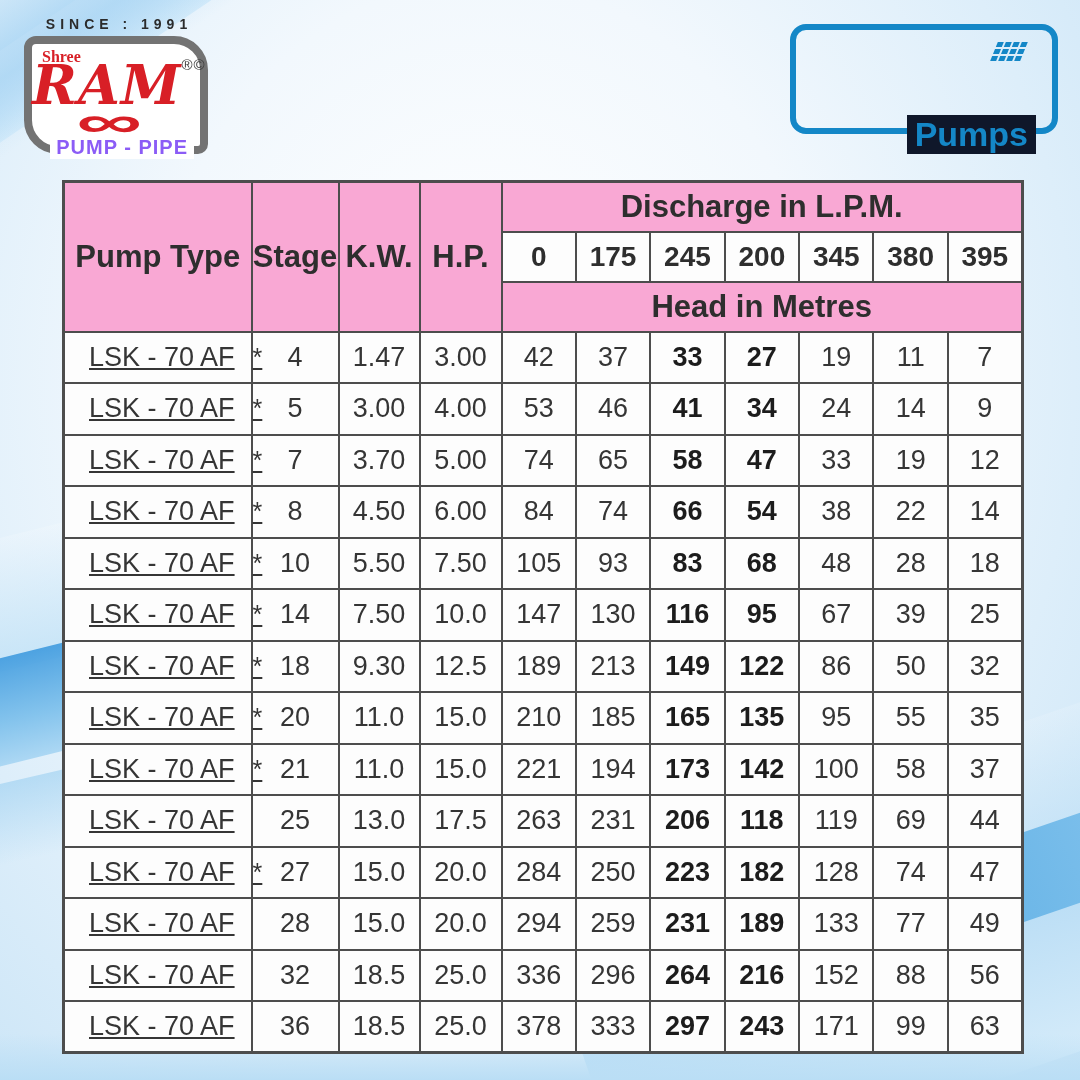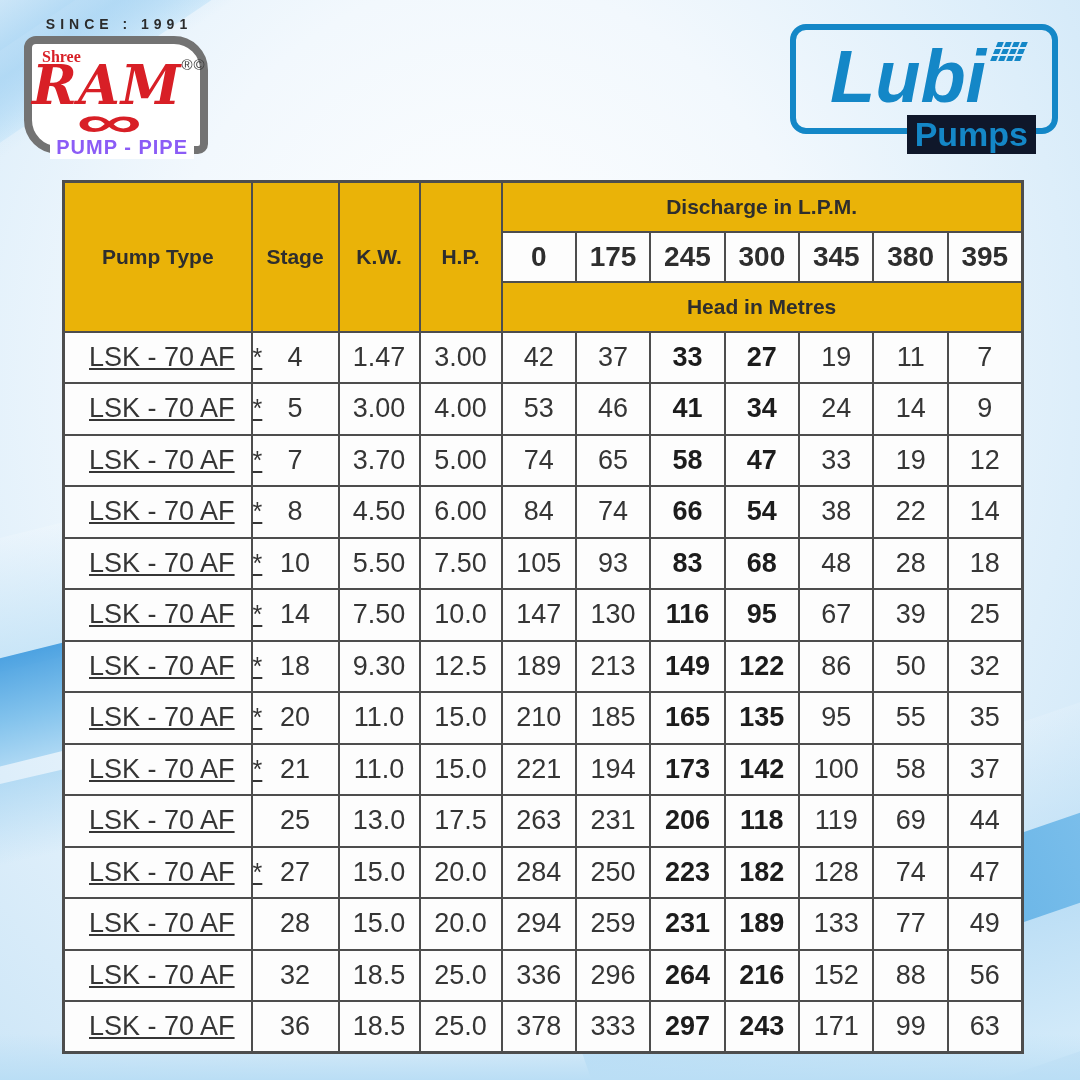--- a/index.html
+++ b/index.html
@@ -138,21 +138,21 @@
     border: 3px solid #4d4d4d;
     background: #fdfdfd;
   }
   .pump-table th, .pump-table td {
     border: 2px solid #4d4d4d;
     text-align: center; vertical-align: middle;
     color: #353535;
   }
   .pump-table thead tr { height: 50px; }
   .pump-table tbody tr { height: 51.5px; }
-  th.gray { background: #eab308; font-size: 21px; font-weight: bold; color: #2e2e2e; }
+  th.gray { background: #f9a8d4; font-size: 31px; font-weight: bold; color: #2e2e2e; }
   th.num-head { background: #fdfdfd; font-size: 28px; font-weight: bold; color: #2e2e2e; }
   td { font-size: 27px; background: #fdfdfd; }
   td.pump-cell { text-align: left; padding-left: 24px; white-space: nowrap; text-decoration: underline; }
   td .star { margin-left: 18px; font-size: 25px; }
   td.bold { font-weight: bold; color: #1c1c1c; }
 </style>
 </head>
 <body>
 
 <div class="bg">
@@ -171,21 +171,20 @@
   <div class="ram-box">
     <div class="ram-shree">Shree</div>
     <div class="ram-nameline"><span class="ram-name">RAM</span><span class="ram-marks">®©</span></div>
     <div class="ram-swirl">∞</div>
     <div class="ram-tagline">PUMP - PIPE</div>
   </div>
 </div>
 
 <div class="logo-lubi">
   <div class="lubi-box">
-    <span class="lubi-name">Lubi</span>
     <div class="lubi-grid">
       <i></i>
         <i></i>
         <i></i>
         <i></i>
         <i></i>
         <i></i>
         <i></i>
         <i></i>
         <i></i>
@@ -210,21 +209,21 @@
       <th class="gray" rowspan="3">Pump Type</th>
       <th class="gray" rowspan="3">Stage</th>
       <th class="gray" rowspan="3">K.W.</th>
       <th class="gray" rowspan="3">H.P.</th>
       <th class="gray" colspan="7">Discharge in L.P.M.</th>
     </tr>
     <tr id="discharge-row">
         <th class="num-head">0</th>
         <th class="num-head">175</th>
         <th class="num-head">245</th>
-        <th class="num-head">300</th>
+        <th class="num-head">200</th>
         <th class="num-head">345</th>
         <th class="num-head">380</th>
         <th class="num-head">395</th>
       </tr>
     <tr>
       <th class="gray" colspan="7">Head in Metres</th>
     </tr>
   </thead>
   <tbody id="table-body">
       <tr>

